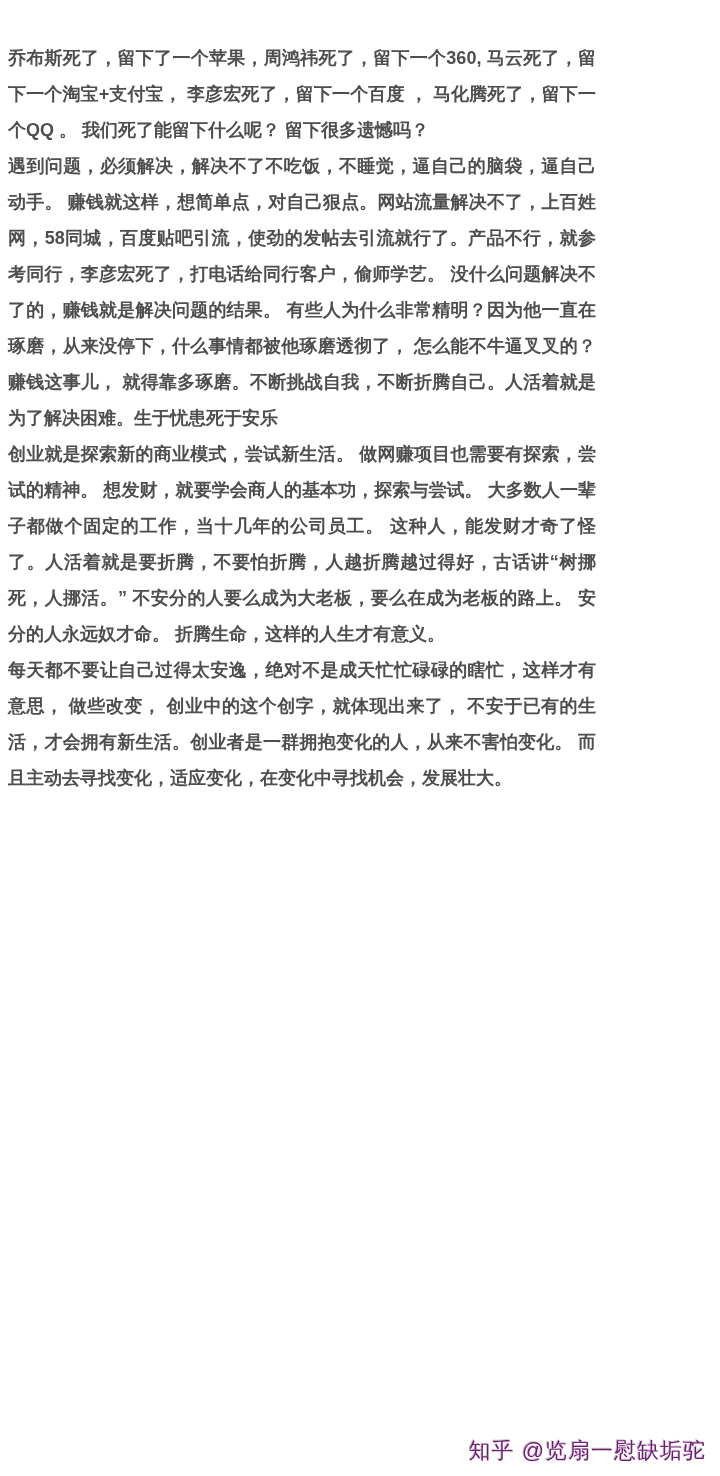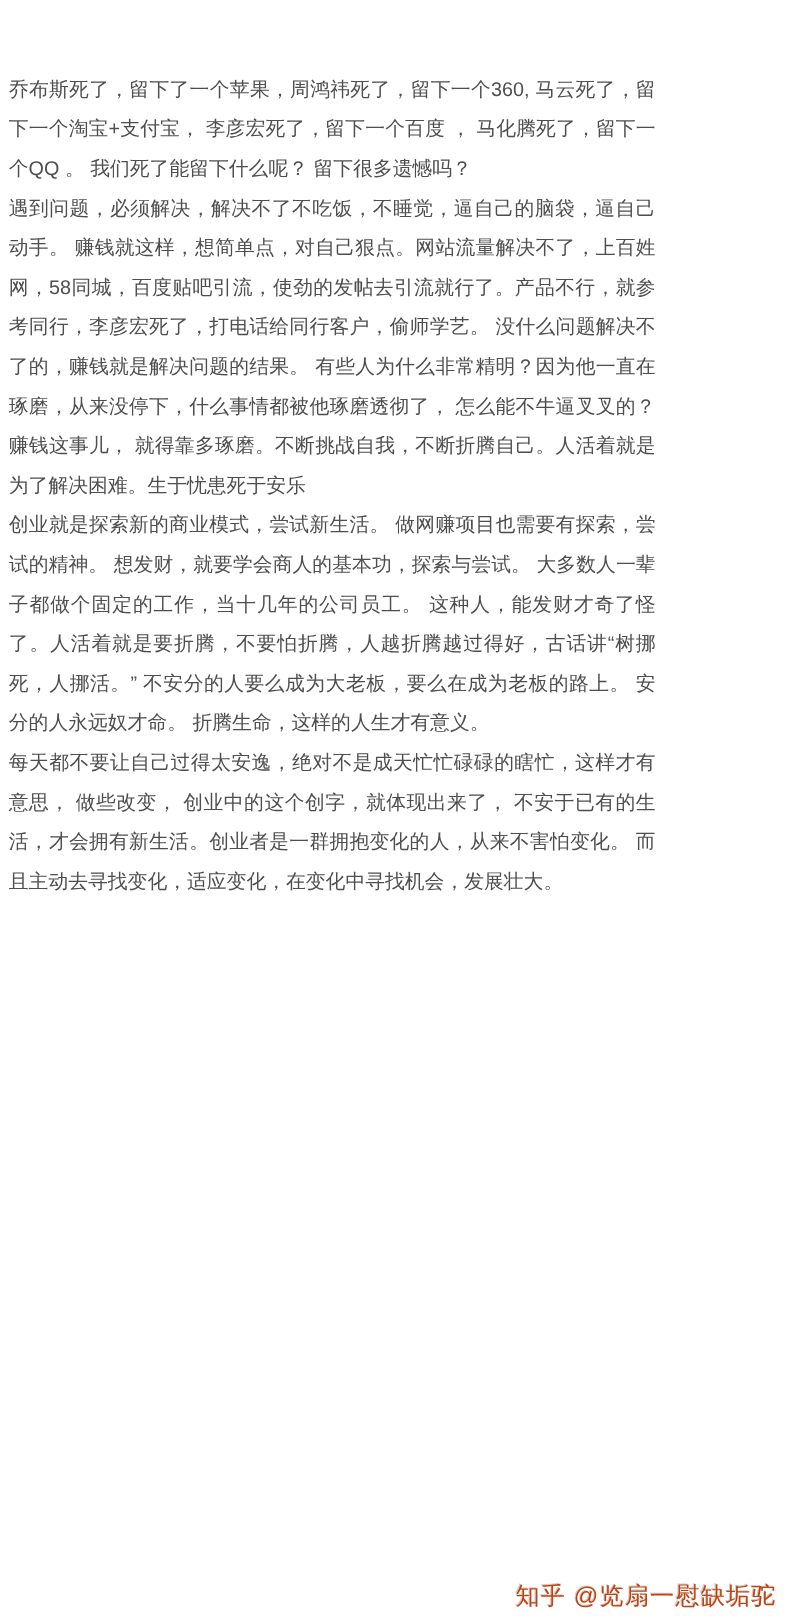--- a/index.html
+++ b/index.html
@@ -10,45 +10,46 @@
     width: 720px;
     height: 1476px;
     background: #ffffff;
     position: relative;
     overflow: hidden;
     font-family: "Liberation Sans", "DejaVu Sans", sans-serif;
   }
   .article {
     box-sizing: border-box;
     width: 604px;
-    padding: 63px 8px 0 8px;
+    padding: 40px 8px 0 8px;
     color: #4e4e4e;
     font-size: 18px;
     line-height: 36px;
     text-align: justify;
     text-justify: inter-ideograph;
     word-break: break-all;
+    font-weight: bold;
   }
   .article p {
     margin: 0;
   }
   
   .p-intro2   { margin-top: 0; }
   .p-problem  { margin-top: 48px; }
   .p-venture  { margin-top: 44px; }
   .p-comfort  { margin-top: 42px; }
   .p-marketing{ margin-top: 38px; }
   .p-famous   { margin-top: 40px; }
   .p-internet { margin-top: 56px; white-space: pre-wrap; }
   .watermark {
     position: absolute;
     right: 14px;
     bottom: 10px;
     font-size: 22px;
-    color: #c2410c;
+    color: #701a75;
     letter-spacing: 1px;
     text-shadow: 1px 1px 0 #ffffff, -1px -1px 0 #cfcfcf;
     user-select: none;
   }
 </style>
 </head>
 <body>
 
 <main class="article">
   <p class="p-intro1">乔布斯死了，留下了一个苹果，周鸿祎死了，留下一个360, 马云死了，留下一个淘宝+支付宝， 李彦宏死了，留下一个百度 ， 马化腾死了，留下一个QQ 。 我们死了能留下什么呢？ 留下很多遗憾吗？</p>

